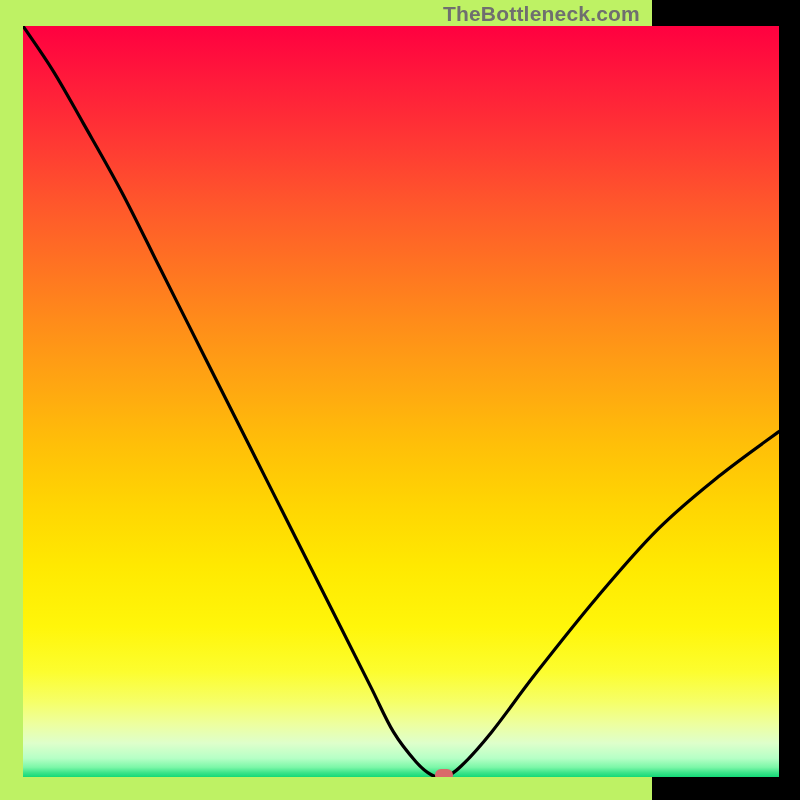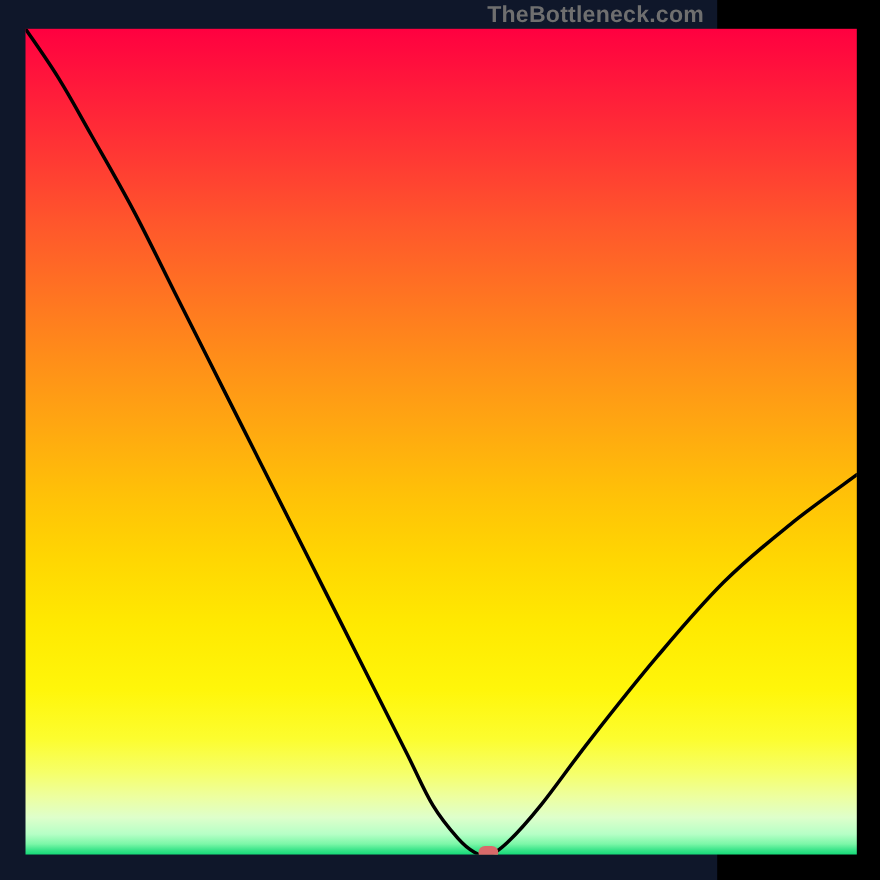--- a/index.html
+++ b/index.html
@@ -9,21 +9,21 @@
     height: 800px;
     background: #000;
     overflow: hidden;
   }
   .frame {
     position: absolute;
     left: 0;
     top: 0;
     width: 652px;
     height: 800px;
-    background: #0f172a;
+    background: #bef264;
   }
   .plot-area {
     position: absolute;
     left: 23px;
     top: 26px;
     width: 756px;
     height: 751px;
     overflow: hidden;
   }
   .gradient {

